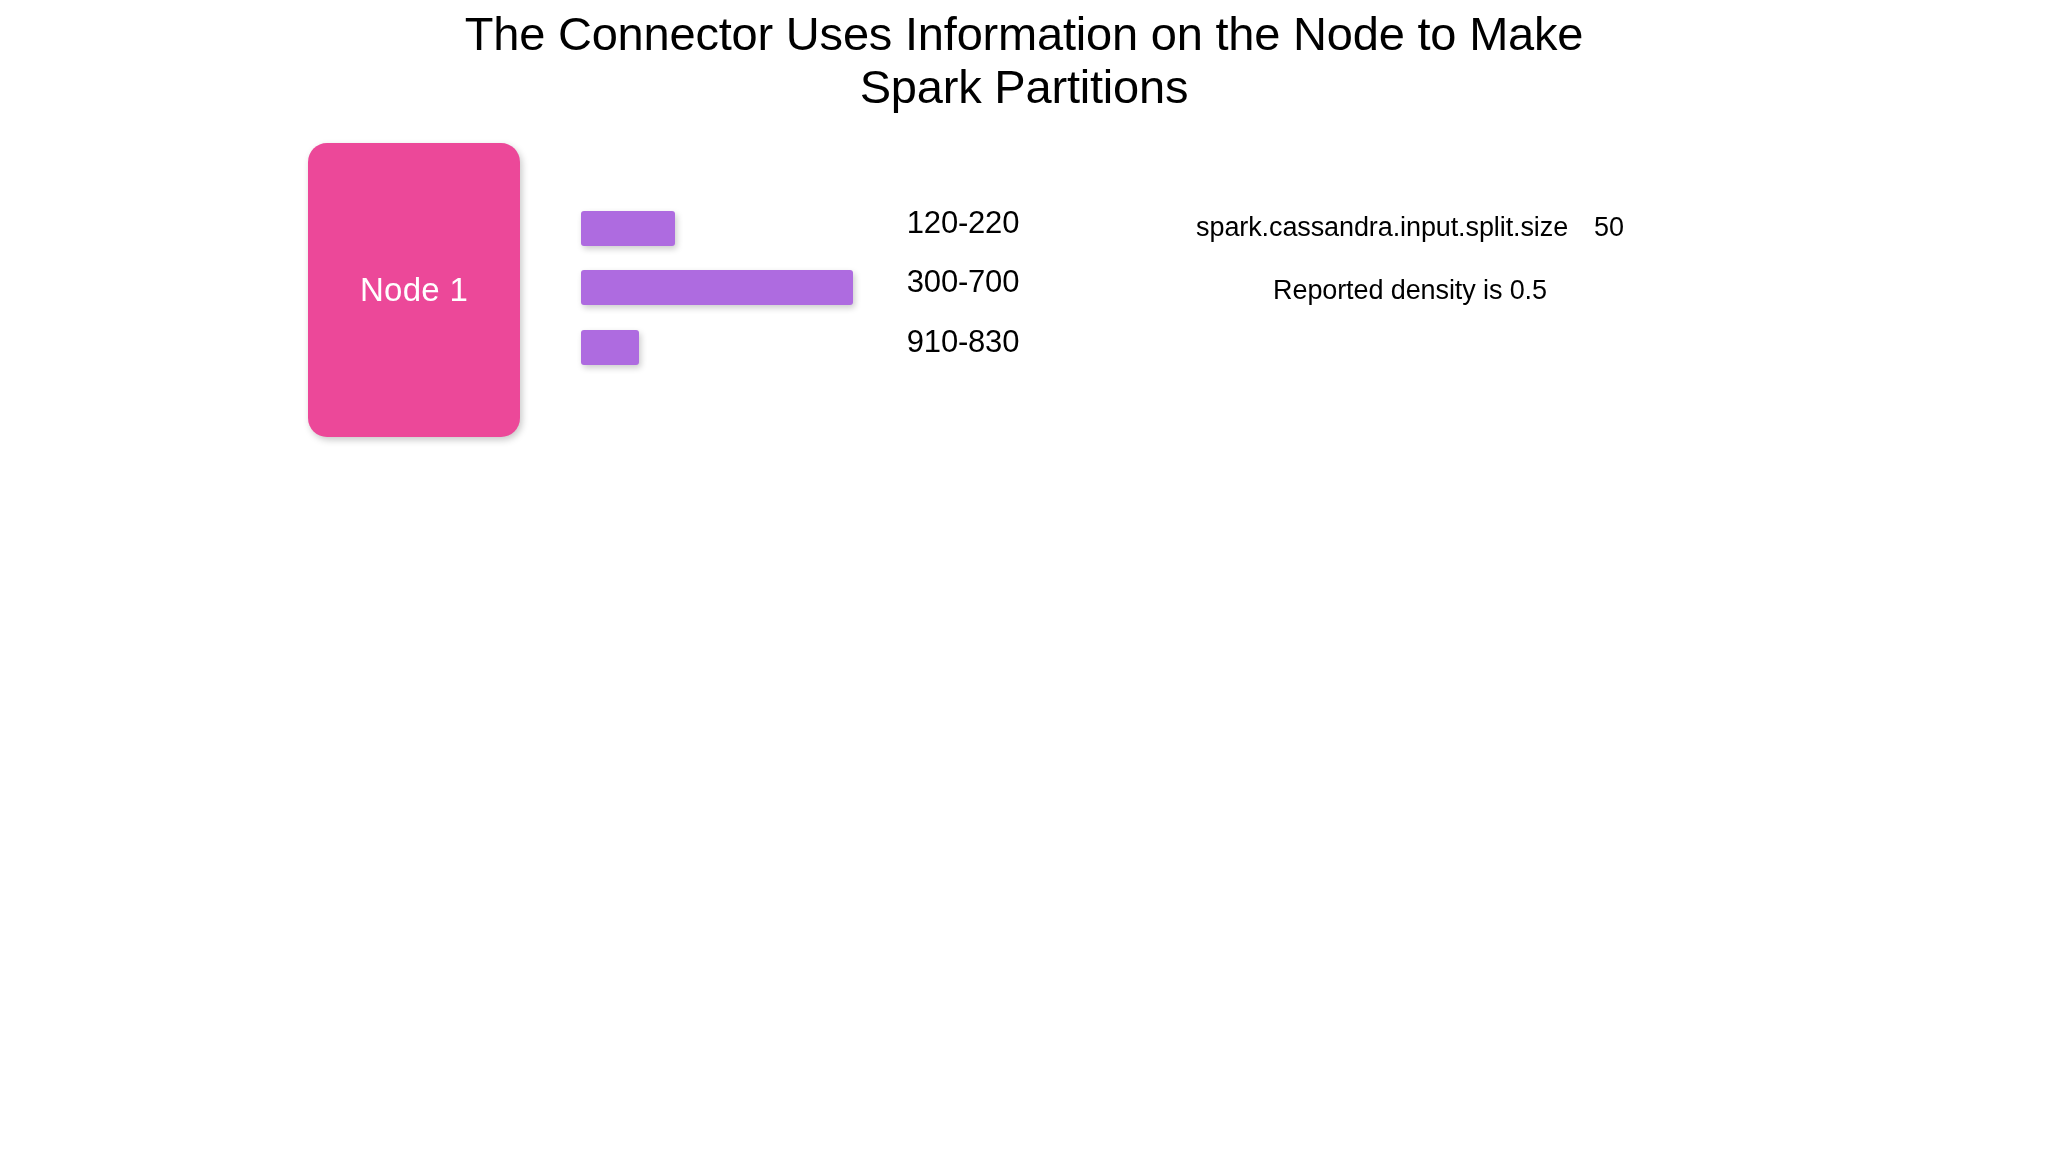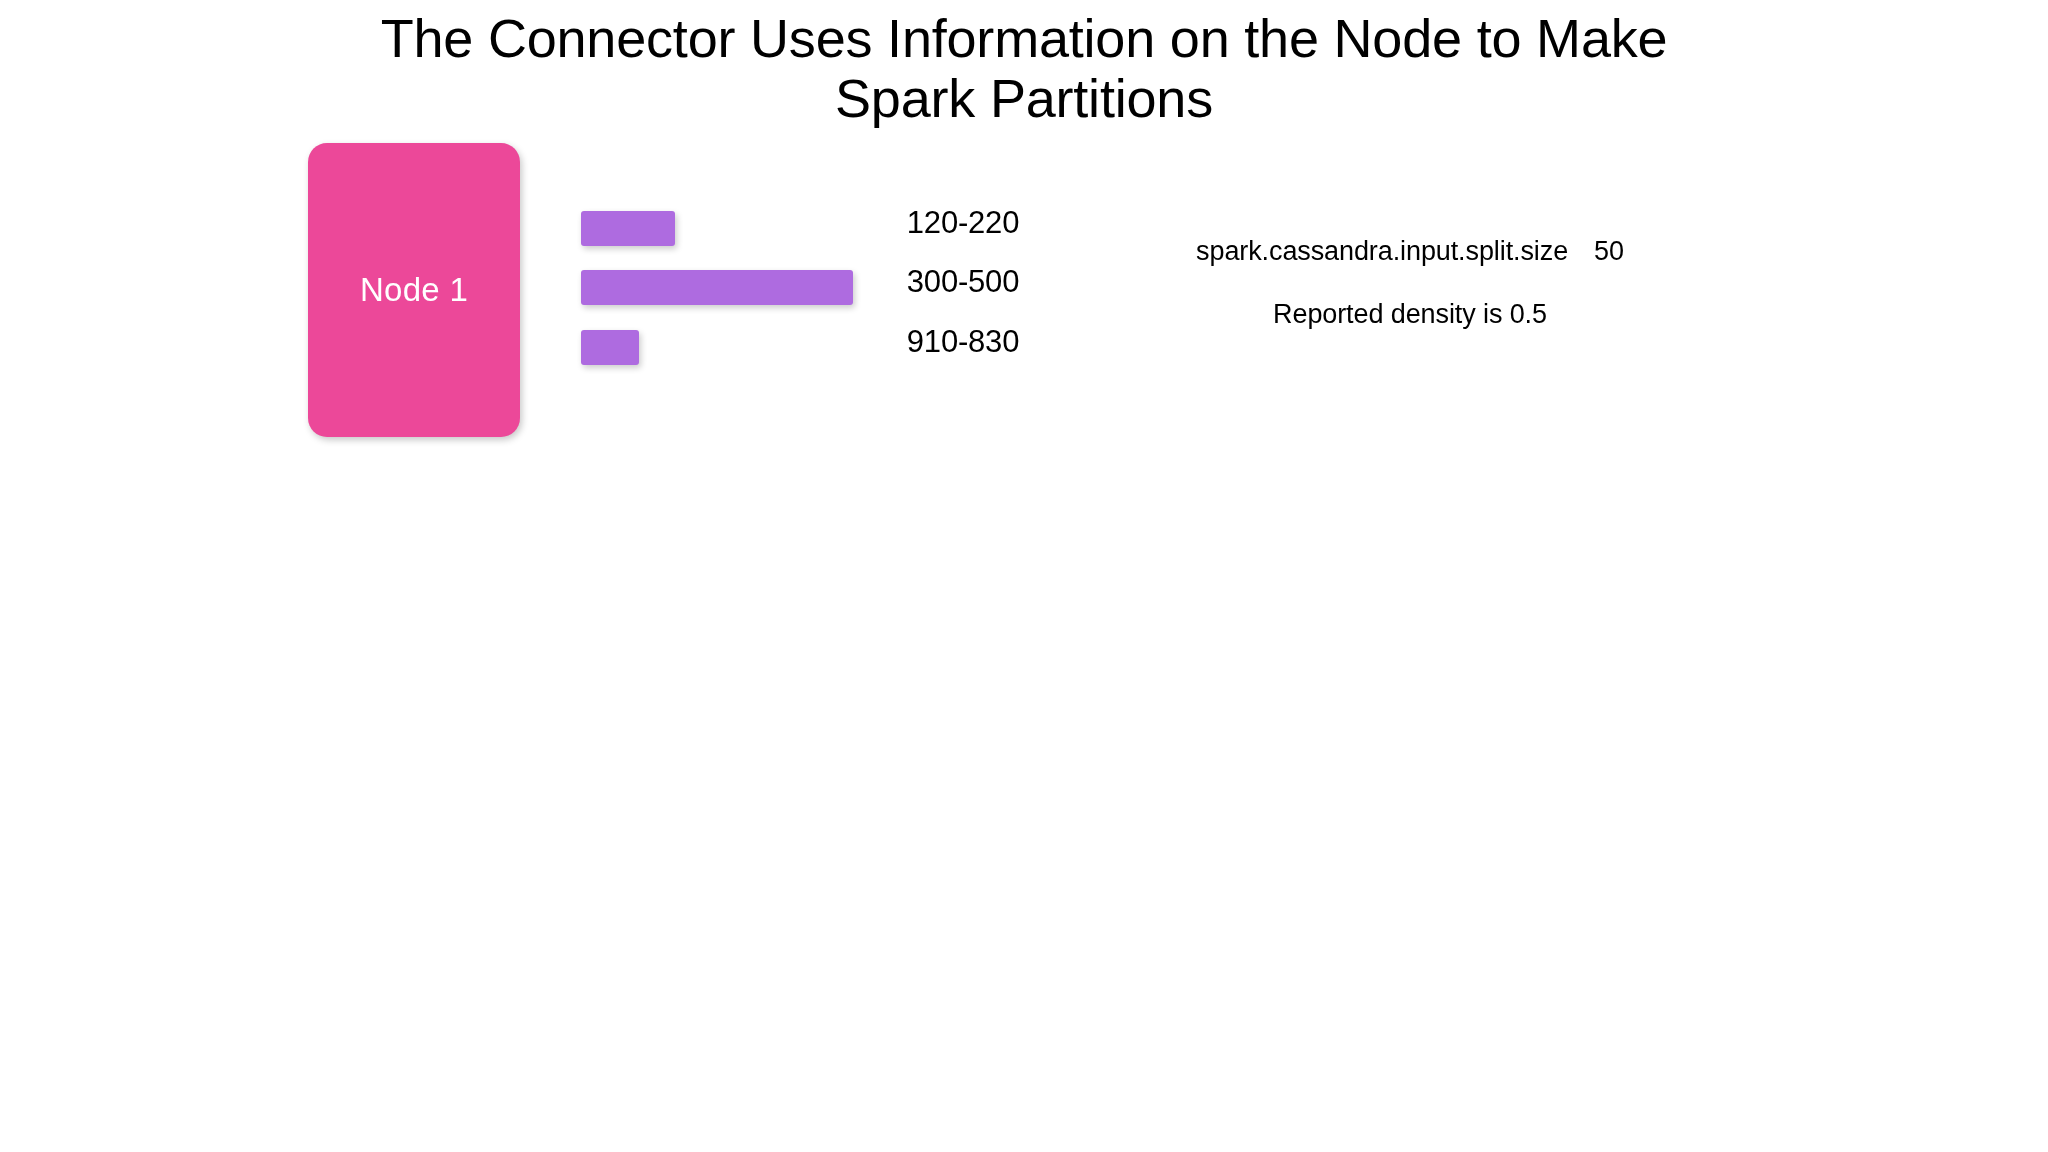--- a/index.html
+++ b/index.html
@@ -22,21 +22,21 @@
   }
 
   
   .slide-title {
     position: absolute;
     left: 50%;
     transform: translateX(-50%);
     top: 8px;
     width: 1400px;
     text-align: center;
-    font-size: 54px;
+    font-size: 47px;
     font-weight: 300;
     line-height: 1.12;
     color: #000000;
     letter-spacing: -0.2px;
     white-space: pre-line;
   }
 
   
   .node-box {
     position: absolute;
@@ -108,21 +108,20 @@
     font-size: 27px;
     font-weight: 400;
     color: #000000;
     letter-spacing: -0.1px;
   }
   .config-key {
     white-space: nowrap;
   }
   .config-value {
     margin-left: 26px;
-    margin-top: 24px;
   }
   .density-line {
     margin-top: 32px;
     font-size: 27px;
     font-weight: 400;
     color: #000000;
     letter-spacing: -0.1px;
   }
 </style>
 </head>
@@ -139,21 +138,21 @@
 
   <div class="range-rows">
 
     <div class="range-row" style="top:211px;">
       <div class="range-bar" style="width:94px;"></div>
       <div class="range-label">120-220</div>
     </div>
 
     <div class="range-row" style="top:270px;">
       <div class="range-bar" style="width:272px;"></div>
-      <div class="range-label">300-500</div>
+      <div class="range-label">300-700</div>
     </div>
 
     <div class="range-row" style="top:330px;">
       <div class="range-bar" style="width:58px;"></div>
       <div class="range-label">910-830</div>
     </div>
 
 
   </div>
 

